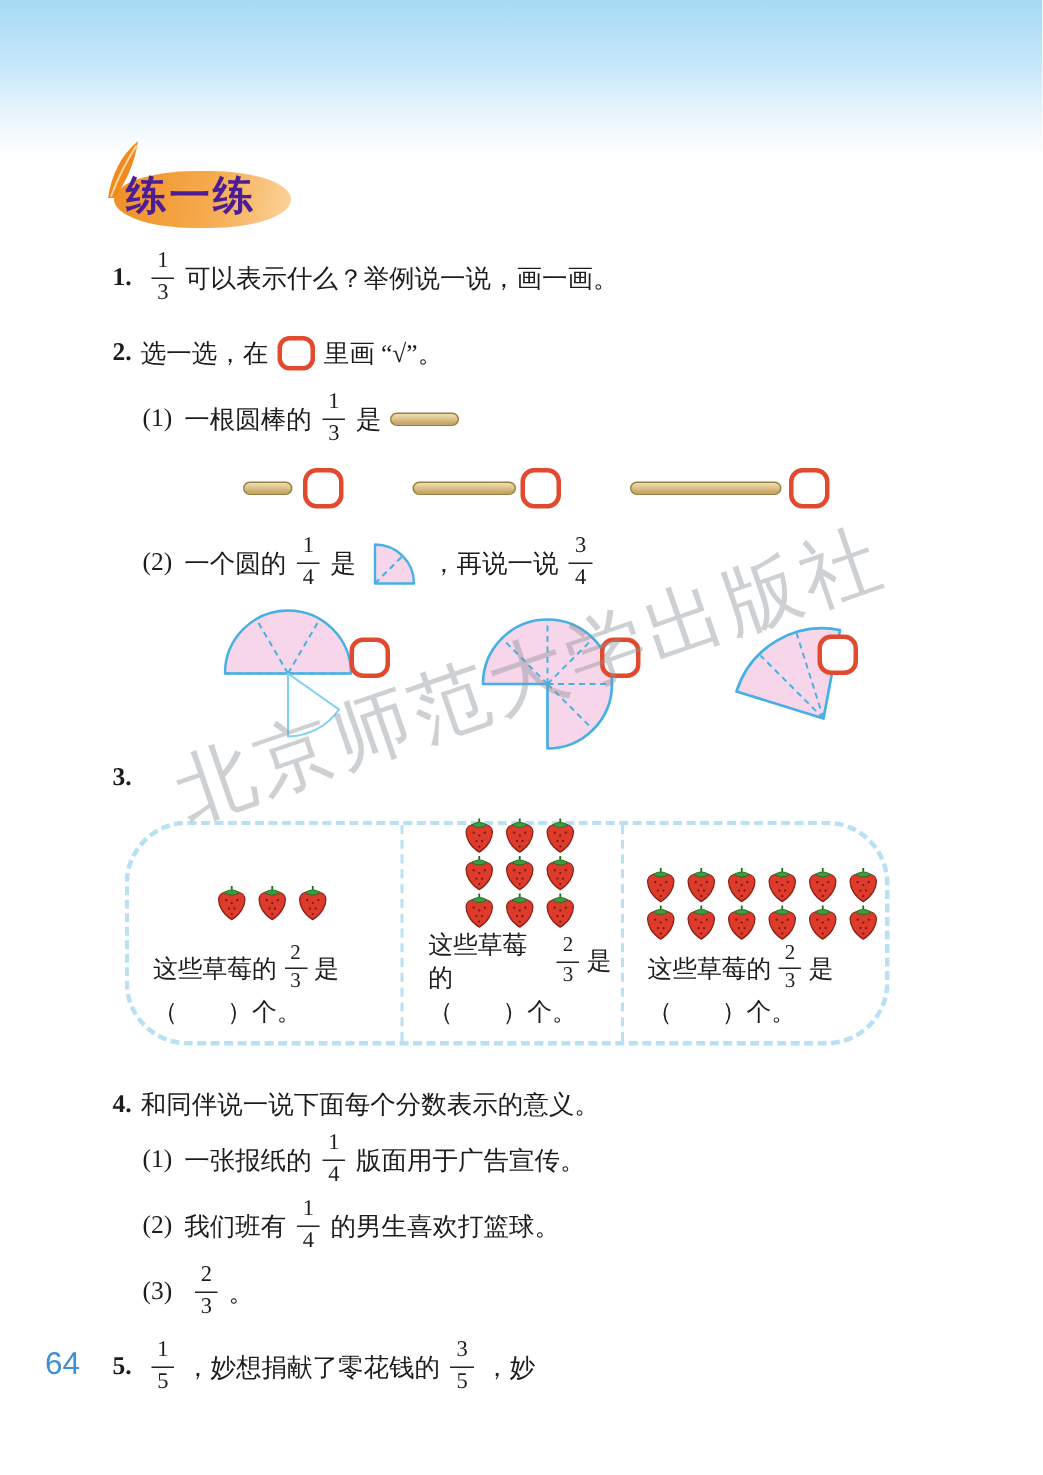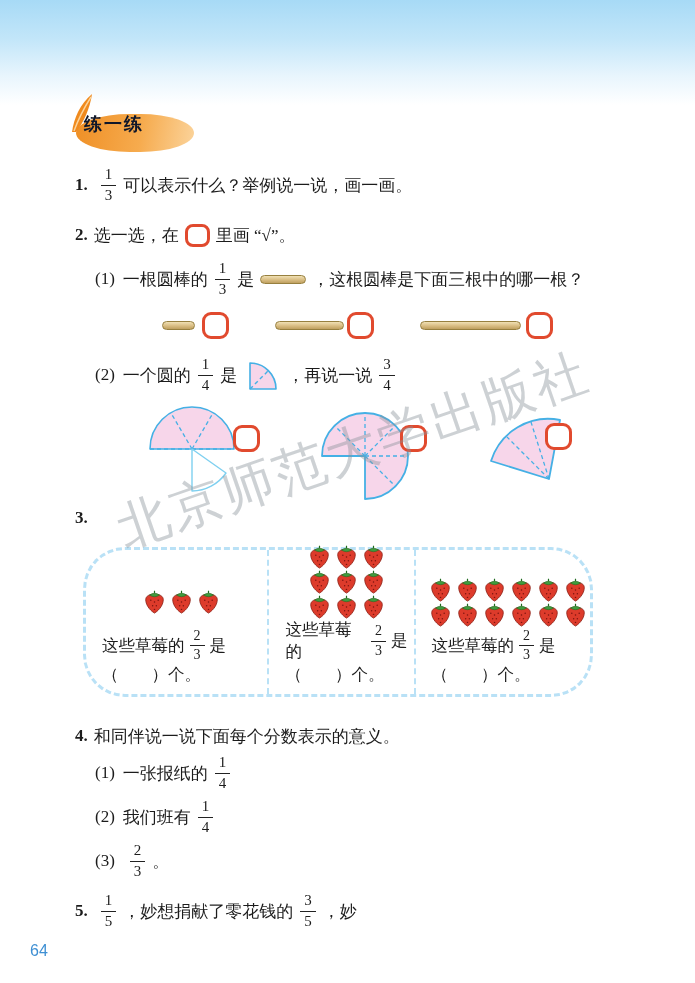--- a/index.html
+++ b/index.html
@@ -10,21 +10,21 @@
   }
   .sky { position:absolute; left:0; top:0; width:695px; height:105px;
     background:linear-gradient(180deg,#a7daf6 0%,#c3e6f9 38%,#e8f5fd 72%,#ffffff 100%); }
 
   
   .badge { position:absolute; left:70px; top:104px; width:128px; height:54px; }
   .badge .ellipse { position:absolute; left:6px; top:10px; width:118px; height:38px;
     border-radius:50% / 55%; background:linear-gradient(100deg,#ef8f25 0%,#f6ab4e 55%,#fbd49c 100%); }
   .badge .leaf { position:absolute; left:-4px; top:-12px; }
   .badge .title { position:absolute; left:14px; top:8px; font-family:"Liberation Sans","DejaVu Sans",sans-serif;
-    font-weight:bold; font-size:18px; letter-spacing:2px; color:#0f172a; }
+    font-weight:bold; font-size:27px; letter-spacing:2px; color:#4c1d95; }
 
   .content { position:absolute; left:0; top:105px; width:695px; padding:58px 40px 0 75px; }
 
   .row { display:flex; align-items:center; flex-wrap:nowrap; font-size:17px; min-height:44px; }
   .row .no { font-weight:bold; margin-right:6px; }
   .row .lbl { margin-right:8px; }
   .sub { padding-left:20px; }
   .plain { min-height:30px; }
 
   .frac { display:inline-flex; flex-direction:column; align-items:center; line-height:1.05;
@@ -58,21 +58,21 @@
   .sec1 .berries { margin-top:34px; } .sec2 .berries { margin-top:4px; } .sec3 .berries { margin-top:22px; }
   .caption-l1 { display:flex; align-items:center; font-size:16.5px; }
   .caption-l1 .frac { font-size:14px; margin:0 5px; }
   .caption-l2 { font-size:16.5px; margin-top:1px; }
 
   .watermark { position:absolute; left:108px; top:498px; transform:rotate(-19deg);
     transform-origin:left top; font-size:52px; letter-spacing:3px; white-space:nowrap;
     color:#8a939b; opacity:0.42; z-index:9; pointer-events:none;
     font-family:"Liberation Sans","DejaVu Sans",sans-serif; }
 
-  .page-num { position:absolute; left:30px; top:942px; font-size:16px; color:#3e8fd3;
+  .page-num { position:absolute; left:30px; top:898px; font-size:21px; color:#3e8fd3;
     font-family:"Liberation Sans","DejaVu Sans",sans-serif; }
 
   .mt6{margin-top:6px;} .mt10{margin-top:10px;} .mt24{margin-top:24px;}
   .berry { display:inline-block; line-height:0; }
 </style>
 </head>
 <body>
 
 <div class="sky"></div>
 
@@ -109,21 +109,20 @@
 
   <div class="row sub">
     <span class="lbl">(1)</span>
     <span>一根圆棒的</span>
     <span class="frac">
       <span class="num">1</span>
       <span class="den">3</span>
     </span>
     <span>是</span>
     <span class="stick inline"></span>
-    <span>，这根圆棒是下面三根中的哪一根？</span>
   </div>
 
   <div class="sticks-row">
     <span class="stick" style="left:87px;width:33px;"></span>
     <span class="checkbox" style="left:127px;"></span>
     <span class="stick" style="left:200px;width:69px;"></span>
     <span class="checkbox" style="left:272px;"></span>
     <span class="stick" style="left:345px;width:101px;"></span>
     <span class="checkbox" style="left:451px;"></span>
   </div>
@@ -492,29 +491,31 @@
     <span>和同伴说一说下面每个分数表示的意义。</span>
   </div>
 
   <div class="row sub">
     <span class="lbl">(1)</span>
     <span>一张报纸的</span>
     <span class="frac">
       <span class="num">1</span>
       <span class="den">4</span>
     </span>
+    <span>版面用于广告宣传。</span>
   </div>
 
   <div class="row sub">
     <span class="lbl">(2)</span>
     <span>我们班有</span>
     <span class="frac">
       <span class="num">1</span>
       <span class="den">4</span>
     </span>
+    <span>的男生喜欢打篮球。</span>
   </div>
 
   <div class="row sub">
     <span class="lbl">(3)</span>
     <span class="frac">
       <span class="num">2</span>
       <span class="den">3</span>
     </span>
     <span>。</span>
   </div>

